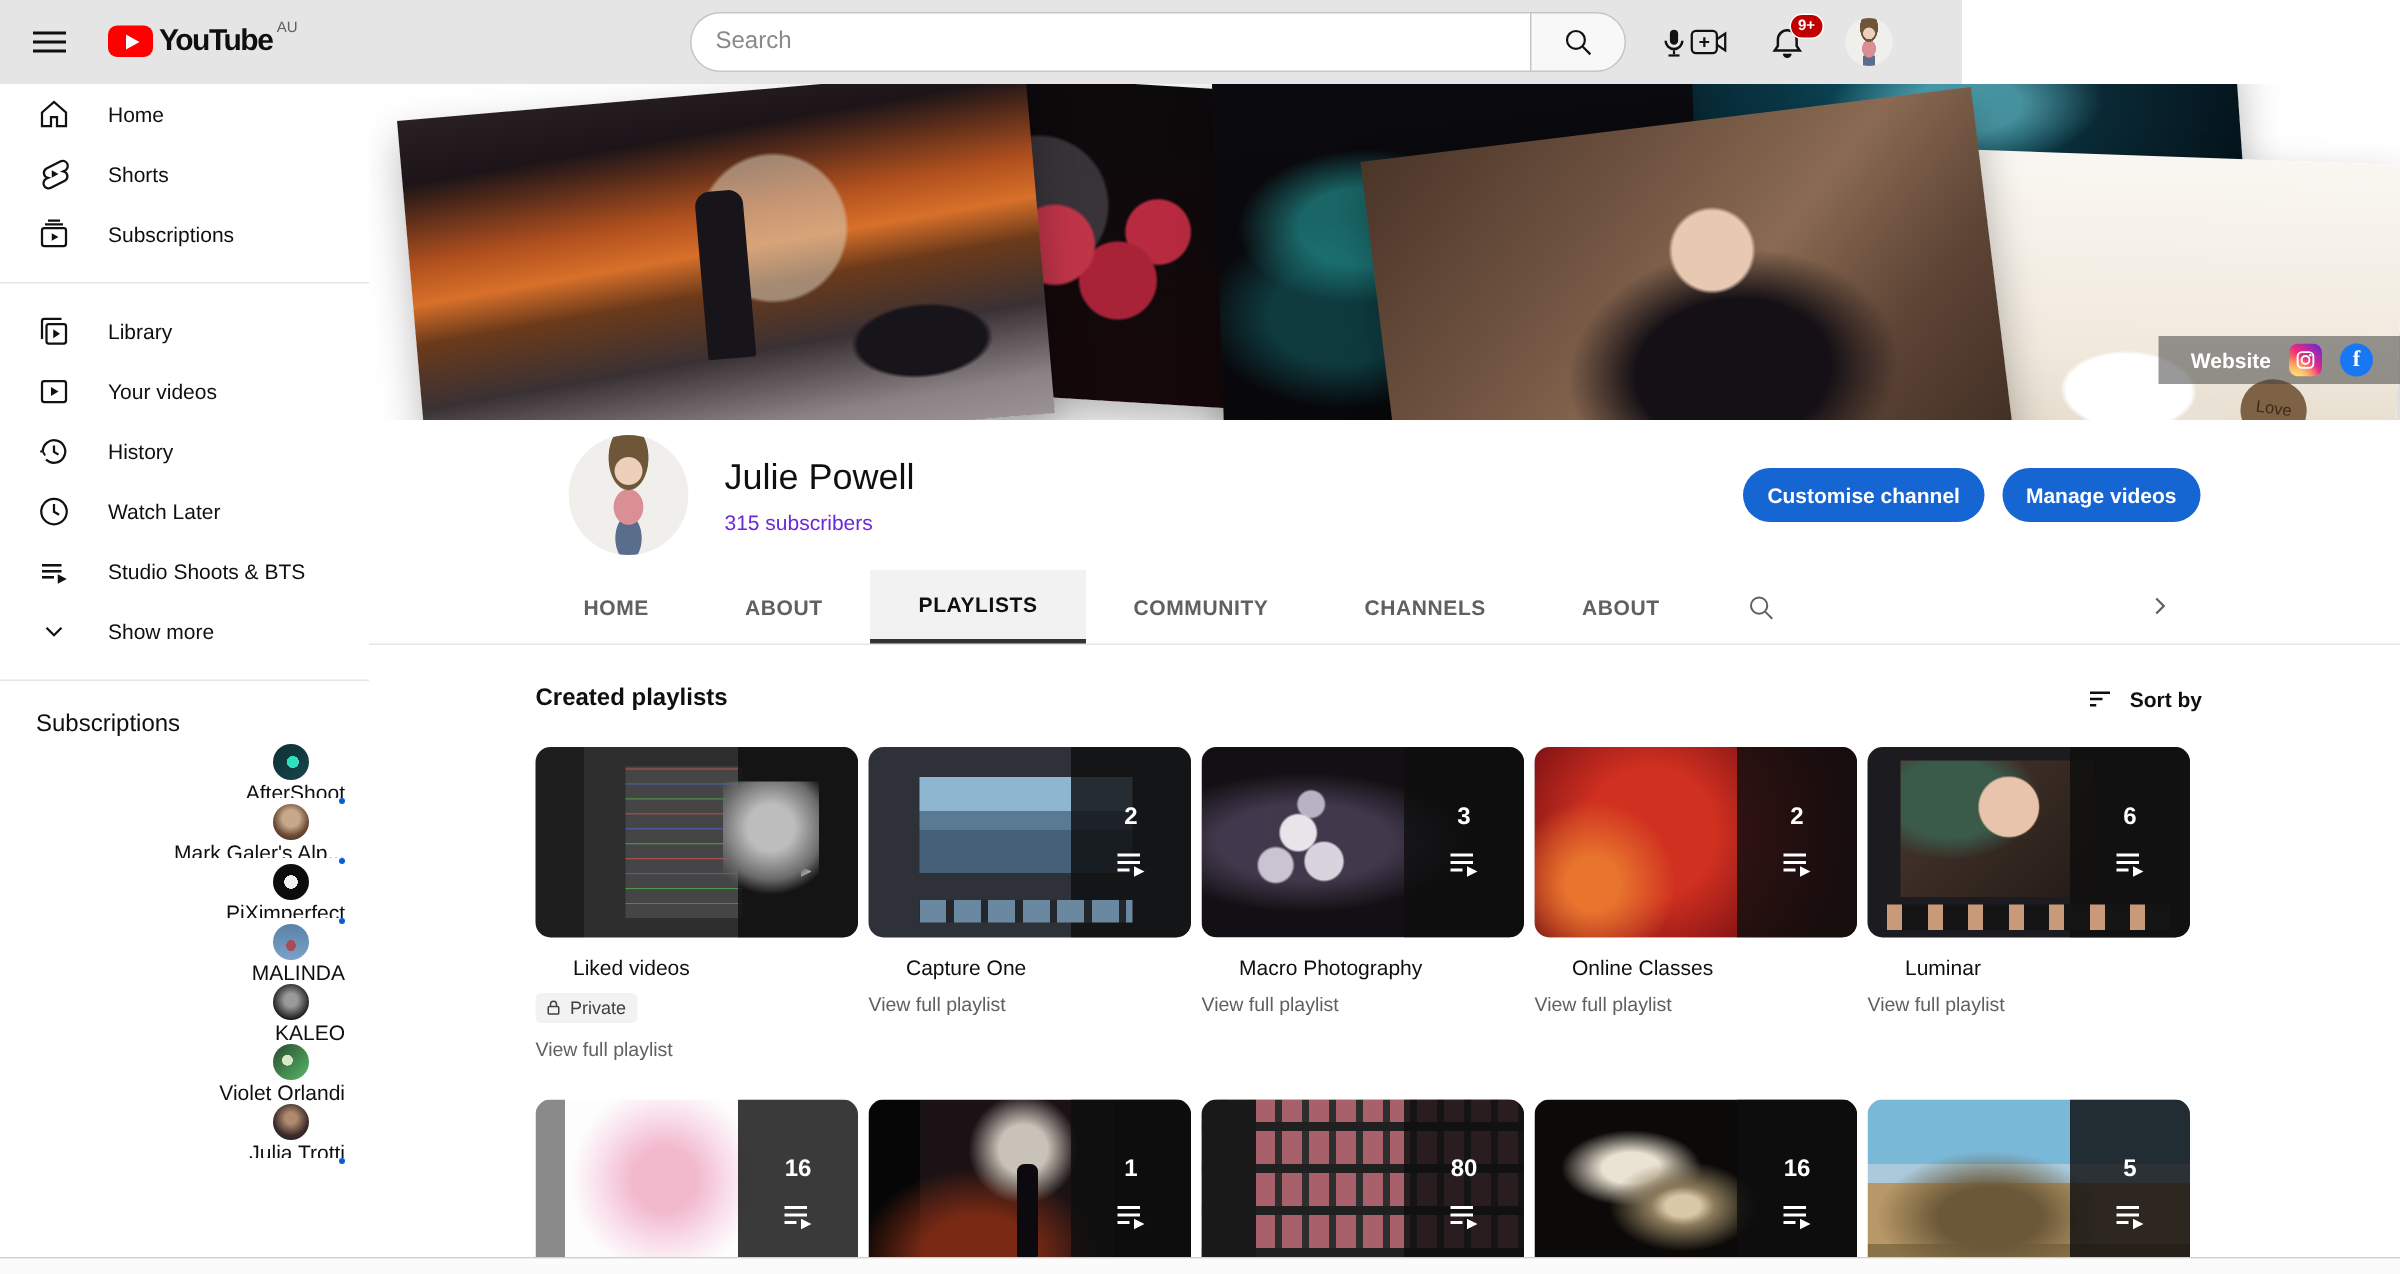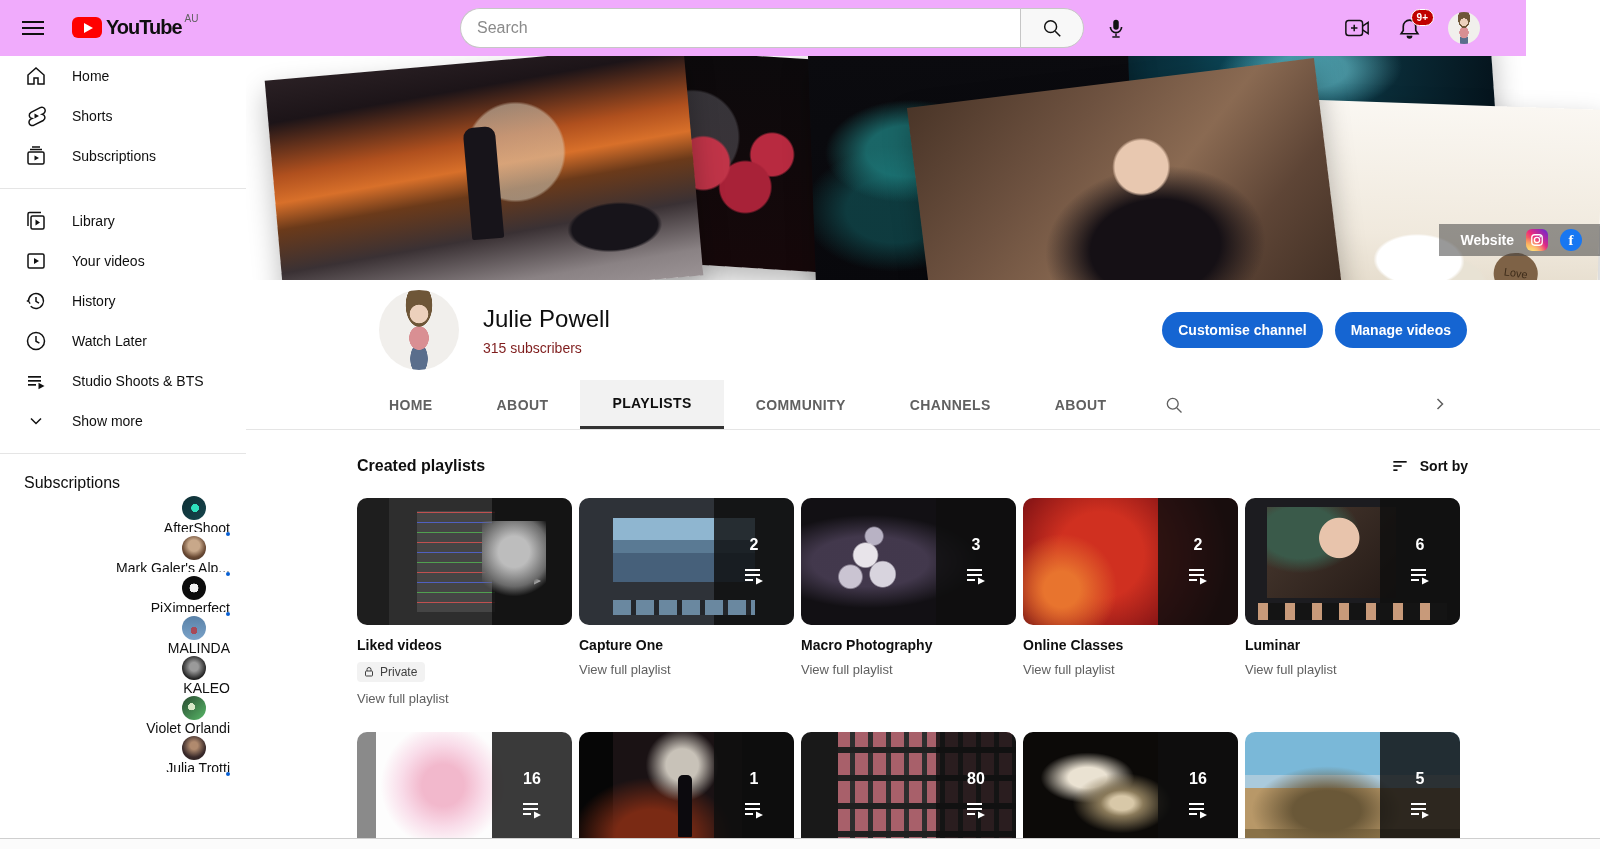--- a/index.html
+++ b/index.html
@@ -1,20 +1,20 @@
 <!DOCTYPE html>
 <html><head>
 <meta charset="utf-8">
 <style>
   * { margin:0; padding:0; box-sizing:border-box; }
   html,body { width:1600px; height:849px; overflow:hidden; background:#fff;
               font-family:"Liberation Sans", sans-serif; color:#0f0f0f; }
 
   
-  .header { position:fixed; top:0; left:0; width:1526px; height:56px; background:#f0abfc; z-index:50; }
+  .header { position:fixed; top:0; left:0; width:1308px; height:56px; background:#e5e5e5; z-index:50; }
   .hamburger { position:absolute; left:22px; top:17px; width:22px; height:22px; cursor:pointer; border:none; background:none; }
   .hamburger span { display:block; height:2px; background:#0f0f0f; margin:4px 0; }
   .logo { position:absolute; left:72px; top:15px; display:flex; align-items:flex-start; cursor:pointer; }
   .logo-play { width:30px; height:21px; background:#ff0000; border-radius:6px; display:flex; align-items:center; justify-content:center; margin-top:2px; }
   .logo-play::after { content:""; border-left:9px solid #fff; border-top:5px solid transparent; border-bottom:5px solid transparent; margin-left:2px; }
   .logo-text { font-size:20px; font-weight:bold; letter-spacing:-1px; margin-left:4px; margin-top:1px; }
   .logo-region { font-size:10px; color:#606060; margin-left:3px; margin-top:-2px; }
 
   .search-wrap { position:absolute; left:460px; top:8px; height:40px; display:flex; }
   .search-input { width:560px; height:40px; border:1px solid #c6c6c6; border-right:none; border-radius:20px 0 0 20px; padding:0 16px; font-size:16px; outline:none; color:#0f0f0f; }
@@ -103,21 +103,21 @@
   
   .channel-head { display:flex; align-items:center; height:100px; padding:0 133px; }
   .channel-avatar { width:80px; height:80px; border-radius:50%; flex:none;
     background:
       radial-gradient(circle at 50% 30%, #ecd0bc 0 13%, rgba(0,0,0,0) 14%),
       radial-gradient(ellipse at 50% 19%, #6e5638 0 23%, rgba(0,0,0,0) 24%),
       radial-gradient(ellipse at 50% 60%, #d98f93 0 17%, rgba(0,0,0,0) 18%),
       radial-gradient(ellipse at 50% 86%, #5a6e8c 0 15%, rgba(0,0,0,0) 16%), #f1efec; }
   .channel-info { margin-left:24px; }
   .channel-name { font-size:24px; font-weight:400; }
-  .channel-subs { font-size:14px; color:#7f1d1d; margin-top:7px; }
+  .channel-subs { font-size:14px; color:#6d28d9; margin-top:7px; }
   .channel-actions { margin-left:auto; display:flex; gap:12px; }
   .pill-btn { height:36px; padding:0 16px; border:none; border-radius:18px; background:#1565d2; color:#fff;
               font-size:14px; font-weight:bold; cursor:pointer; font-family:"Liberation Sans", sans-serif; }
 
   
   .tabs { position:relative; display:flex; padding-left:111px; height:50px; border-bottom:1px solid #e5e5e5; }
   .tab { display:flex; align-items:center; padding:0 32px; font-size:14px; font-weight:bold; letter-spacing:.4px;
          color:#606060; cursor:pointer; }
   .tab.active { color:#0f0f0f; background:#f2f2f2; border-bottom:3px solid #333; }
   .tab-search { display:flex; align-items:center; padding:0 26px; cursor:pointer; }
@@ -127,21 +127,21 @@
   .section-head { display:flex; justify-content:space-between; align-items:center; padding:26px 132px 22px 111px; }
   .section-title { font-size:16px; font-weight:bold; }
   .sort-by { display:flex; align-items:center; gap:10px; cursor:pointer; font-size:14px; font-weight:bold; }
 
   .grid { padding-left:111px; display:grid; grid-template-columns:repeat(5,215px); column-gap:7px; row-gap:26px; }
   .card { width:215px; }
   .thumb { position:relative; width:215px; height:127px; border-radius:10px; overflow:hidden; cursor:pointer; background:#222; }
   .overlay { position:absolute; top:0; right:0; bottom:0; width:80px; background:rgba(15,15,15,.82);
              display:flex; flex-direction:column; align-items:center; justify-content:center; gap:9px; color:#fff; }
   .count { font-size:16px; font-weight:bold; }
-  .card-title { margin-top:12px; font-size:14px; font-weight:bold; cursor:pointer; }
+  .card-title { margin-top:12px; font-size:14px; font-weight:normal; cursor:pointer;margin-left:25px; }
   .badge { display:inline-flex; align-items:center; gap:5px; background:#f2f2f2; border-radius:4px; padding:3px 8px 3px 6px;
            font-size:12px; color:#404040; margin-top:9px; }
   .card-meta { margin-top:9px; font-size:13px; color:#606060; cursor:pointer; }
 
   
   .t-photoshop { background: linear-gradient(90deg,#1e1e1e 0 15%, #2e2e2e 15%); }
   .t-photoshop::before { content:""; position:absolute; left:28%; top:10%; width:36%; height:80%;
      background: repeating-linear-gradient(0deg, rgba(0,0,0,0) 0 9px, #c05050 9px 10px, rgba(0,0,0,0) 10px 19px, #50a050 19px 20px, rgba(0,0,0,0) 20px 29px, #5060c0 29px 30px), #454545; }
   .t-photoshop::after { content:""; position:absolute; right:12%; top:18%; width:30%; height:64%;
      background: radial-gradient(circle at 50% 38%, #bdbdbd 0 26%, #6a6a6a 58%, rgba(0,0,0,0) 75%); }

